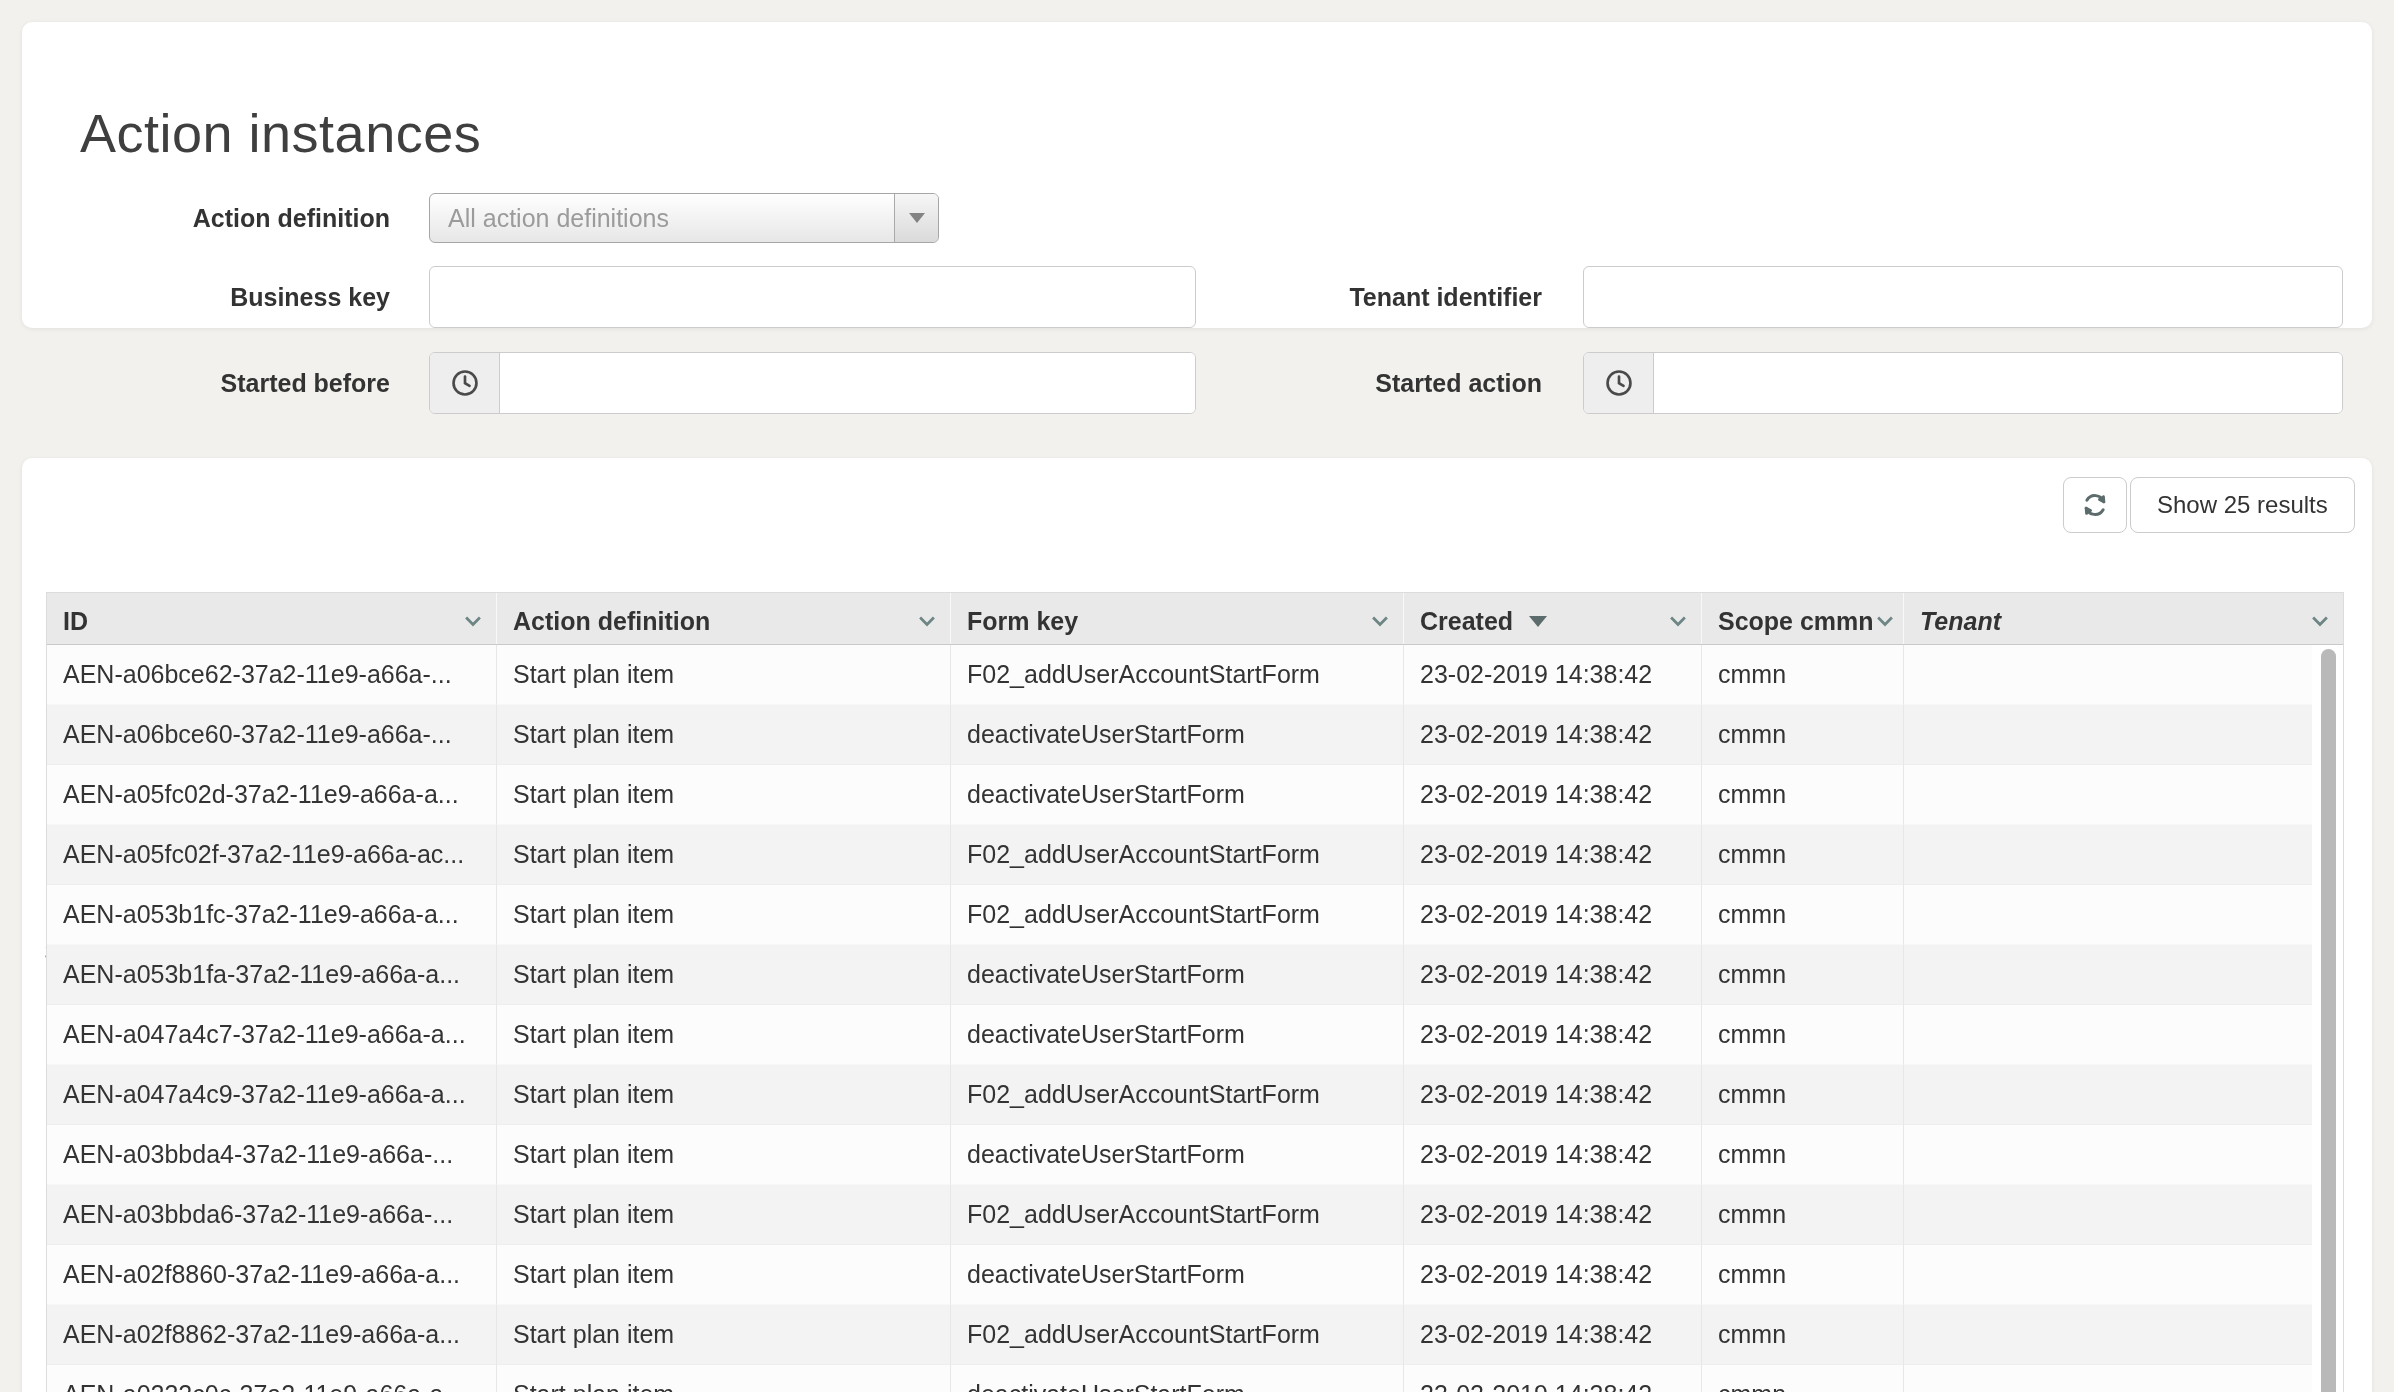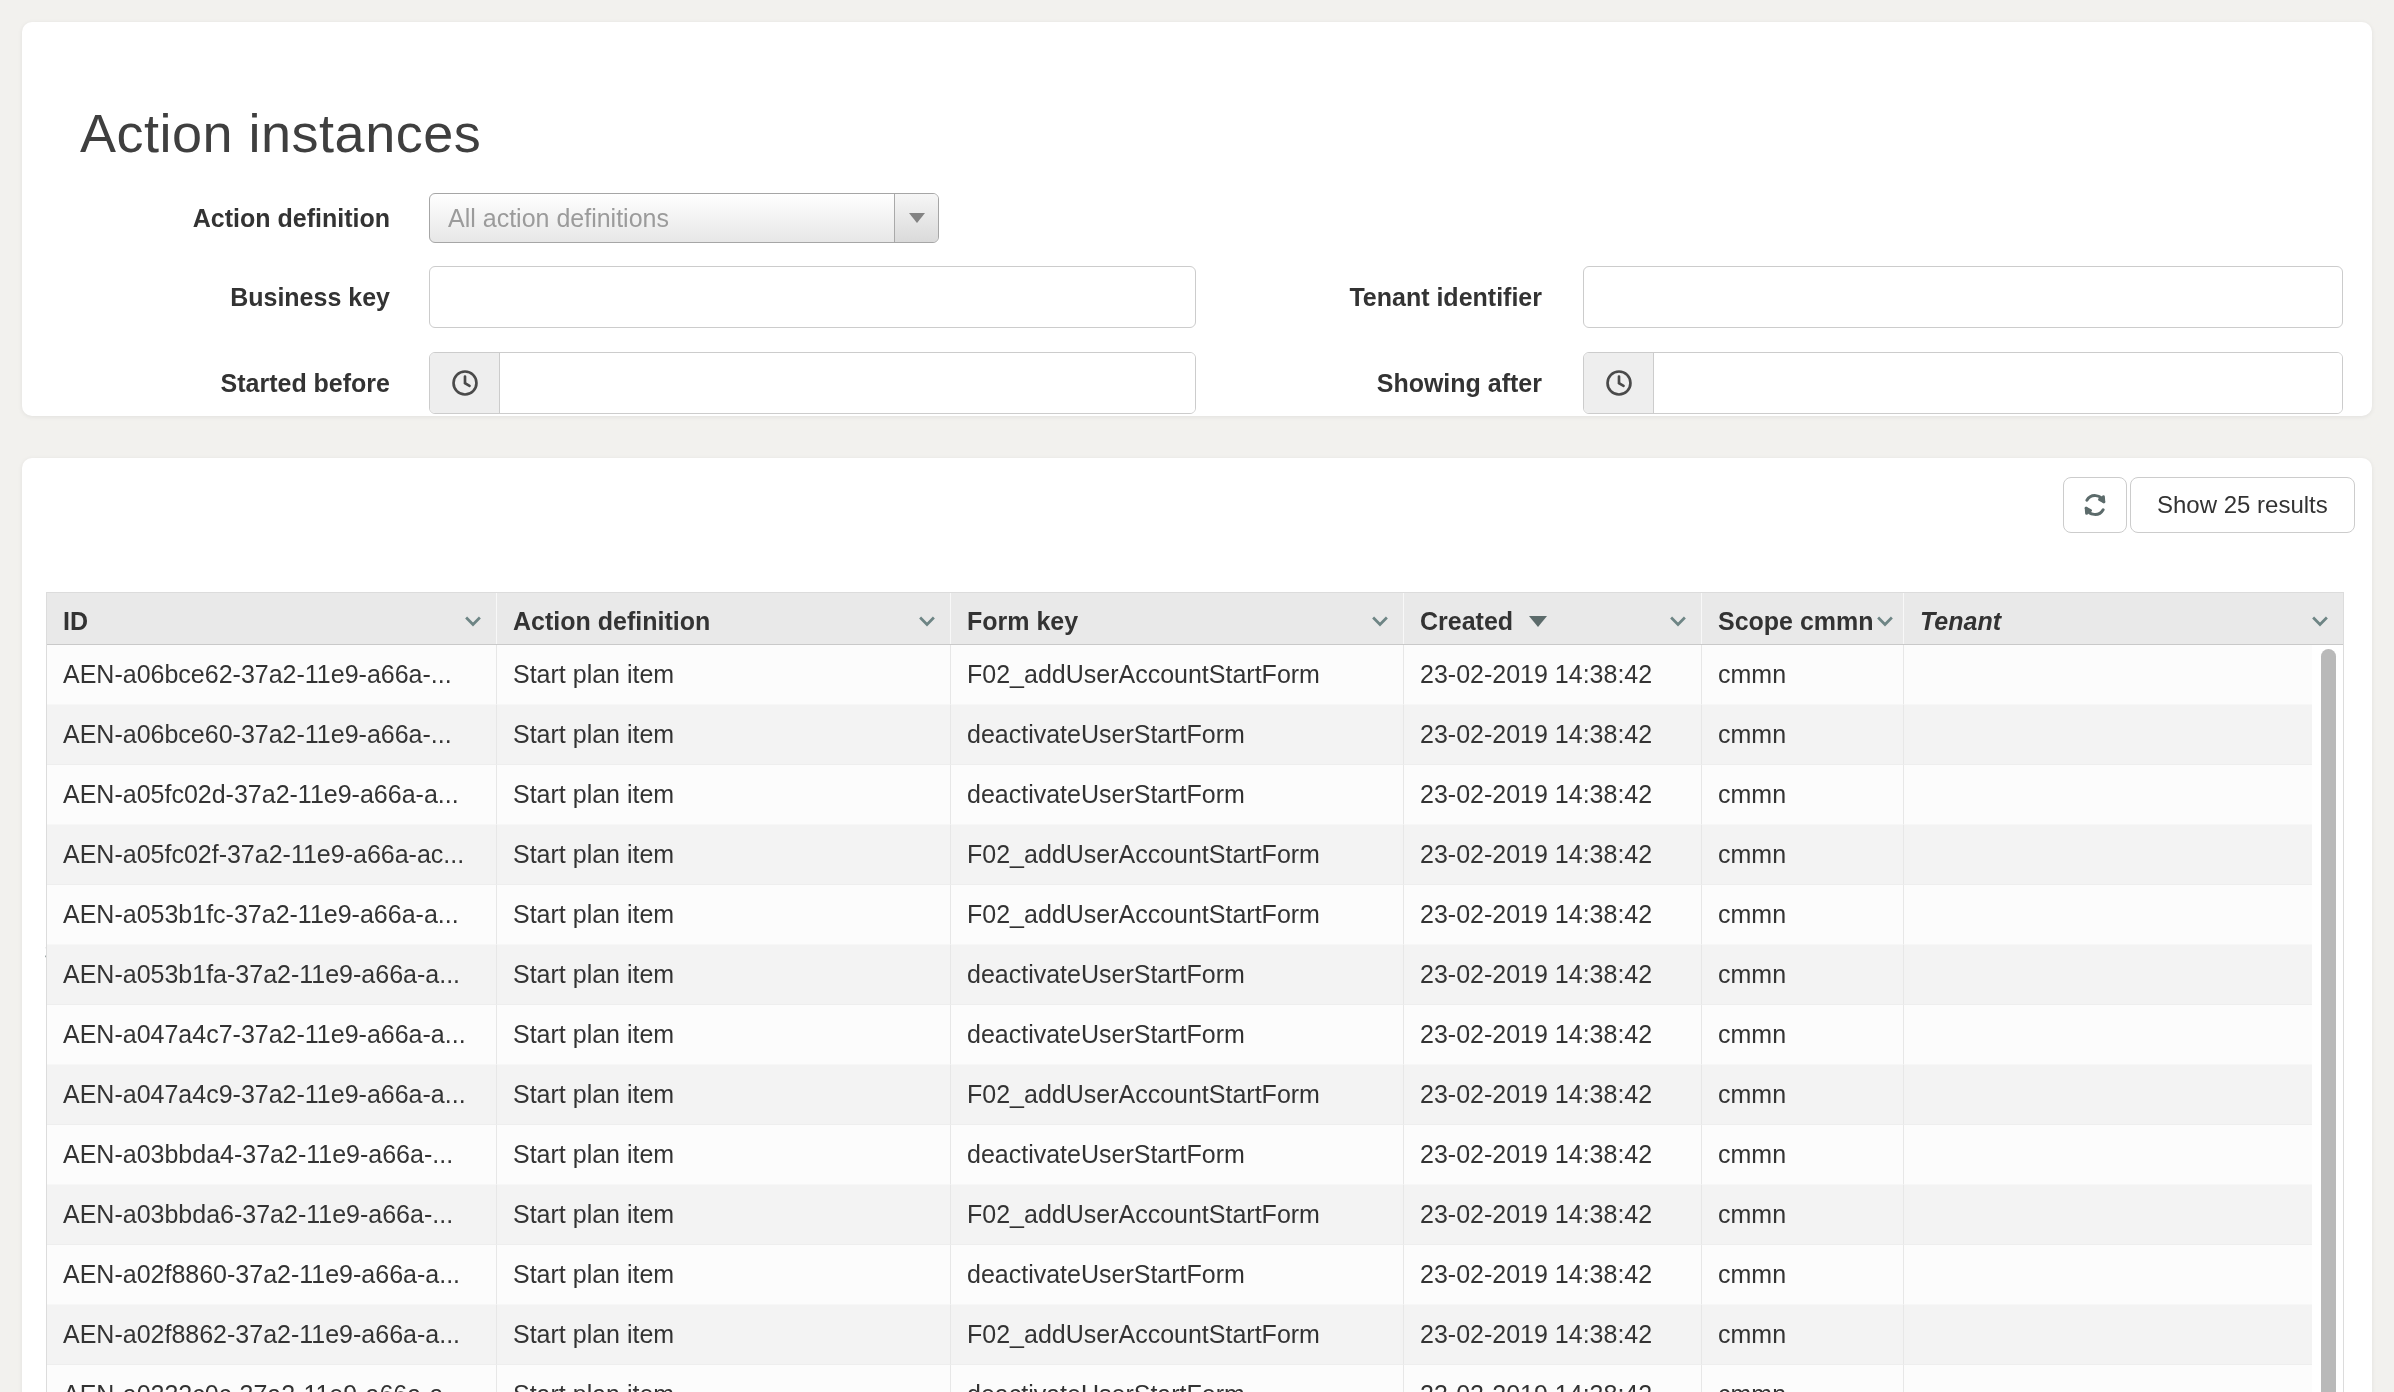--- a/index.html
+++ b/index.html
@@ -3,21 +3,21 @@
 <meta charset="utf-8">
 <style>
   * { margin:0; padding:0; box-sizing:border-box; }
   html,body { width:2394px; height:1392px; overflow:hidden; }
   body { font-family:"Liberation Sans","DejaVu Sans",sans-serif; background:var(--page-bg,#f2f1ee); }
 
   #screen { position:relative; width:2394px; height:1392px; overflow:hidden; }
 
   .card { position:absolute; background:var(--card-bg,#fff); border-radius:10px;
           box-shadow:0 1px 5px rgba(0,0,0,0.07); }
-  #filter-card { left:22px; top:22px; width:2350px; height:394px; }
+  #filter-card { left:22px; top:22px; width:2350px; height:306px; }
   #results-card { left:22px; top:458px; width:2350px; height:956px; }
 
   .page-title { position:absolute; left:58px; top:80px; font-size:54px; font-weight:400;
                 color:#3f3f3f; letter-spacing:0.5px; }
 
   .form-label { position:absolute; font-size:25px; font-weight:600; color:var(--text,#333);
                 text-align:right; line-height:30px; }
   #label-action-def   { left:0px;    width:368px; top:181px; }
   #label-business-key { left:0px;    width:368px; top:260px; }
   #label-started-before{ left:0px;   width:368px; top:346px; }
@@ -109,21 +109,21 @@
     <div class="input-group" id="group-started-before">
       <span class="addon">
         <svg width="32" height="32" viewBox="0 0 24 24">
           <circle cx="12" cy="12" r="8.6" fill="none" stroke="#4a4a4a" stroke-width="2"></circle>
           <path d="M12 7.2v5l3.4 1.9" fill="none" stroke="#4a4a4a" stroke-width="2" stroke-linecap="round"></path>
         </svg>
       </span>
       <input class="group-input" style="">
     </div>
 
-    <label class="form-label" id="label-started-after">Showing after</label>
+    <label class="form-label" id="label-started-after">Started action</label>
     <div class="input-group" id="group-started-after">
       <span class="addon">
         <svg width="32" height="32" viewBox="0 0 24 24">
           <circle cx="12" cy="12" r="8.6" fill="none" stroke="#4a4a4a" stroke-width="2"></circle>
           <path d="M12 7.2v5l3.4 1.9" fill="none" stroke="#4a4a4a" stroke-width="2" stroke-linecap="round"></path>
         </svg>
       </span>
       <input class="group-input" style="">
     </div>
   </div>

